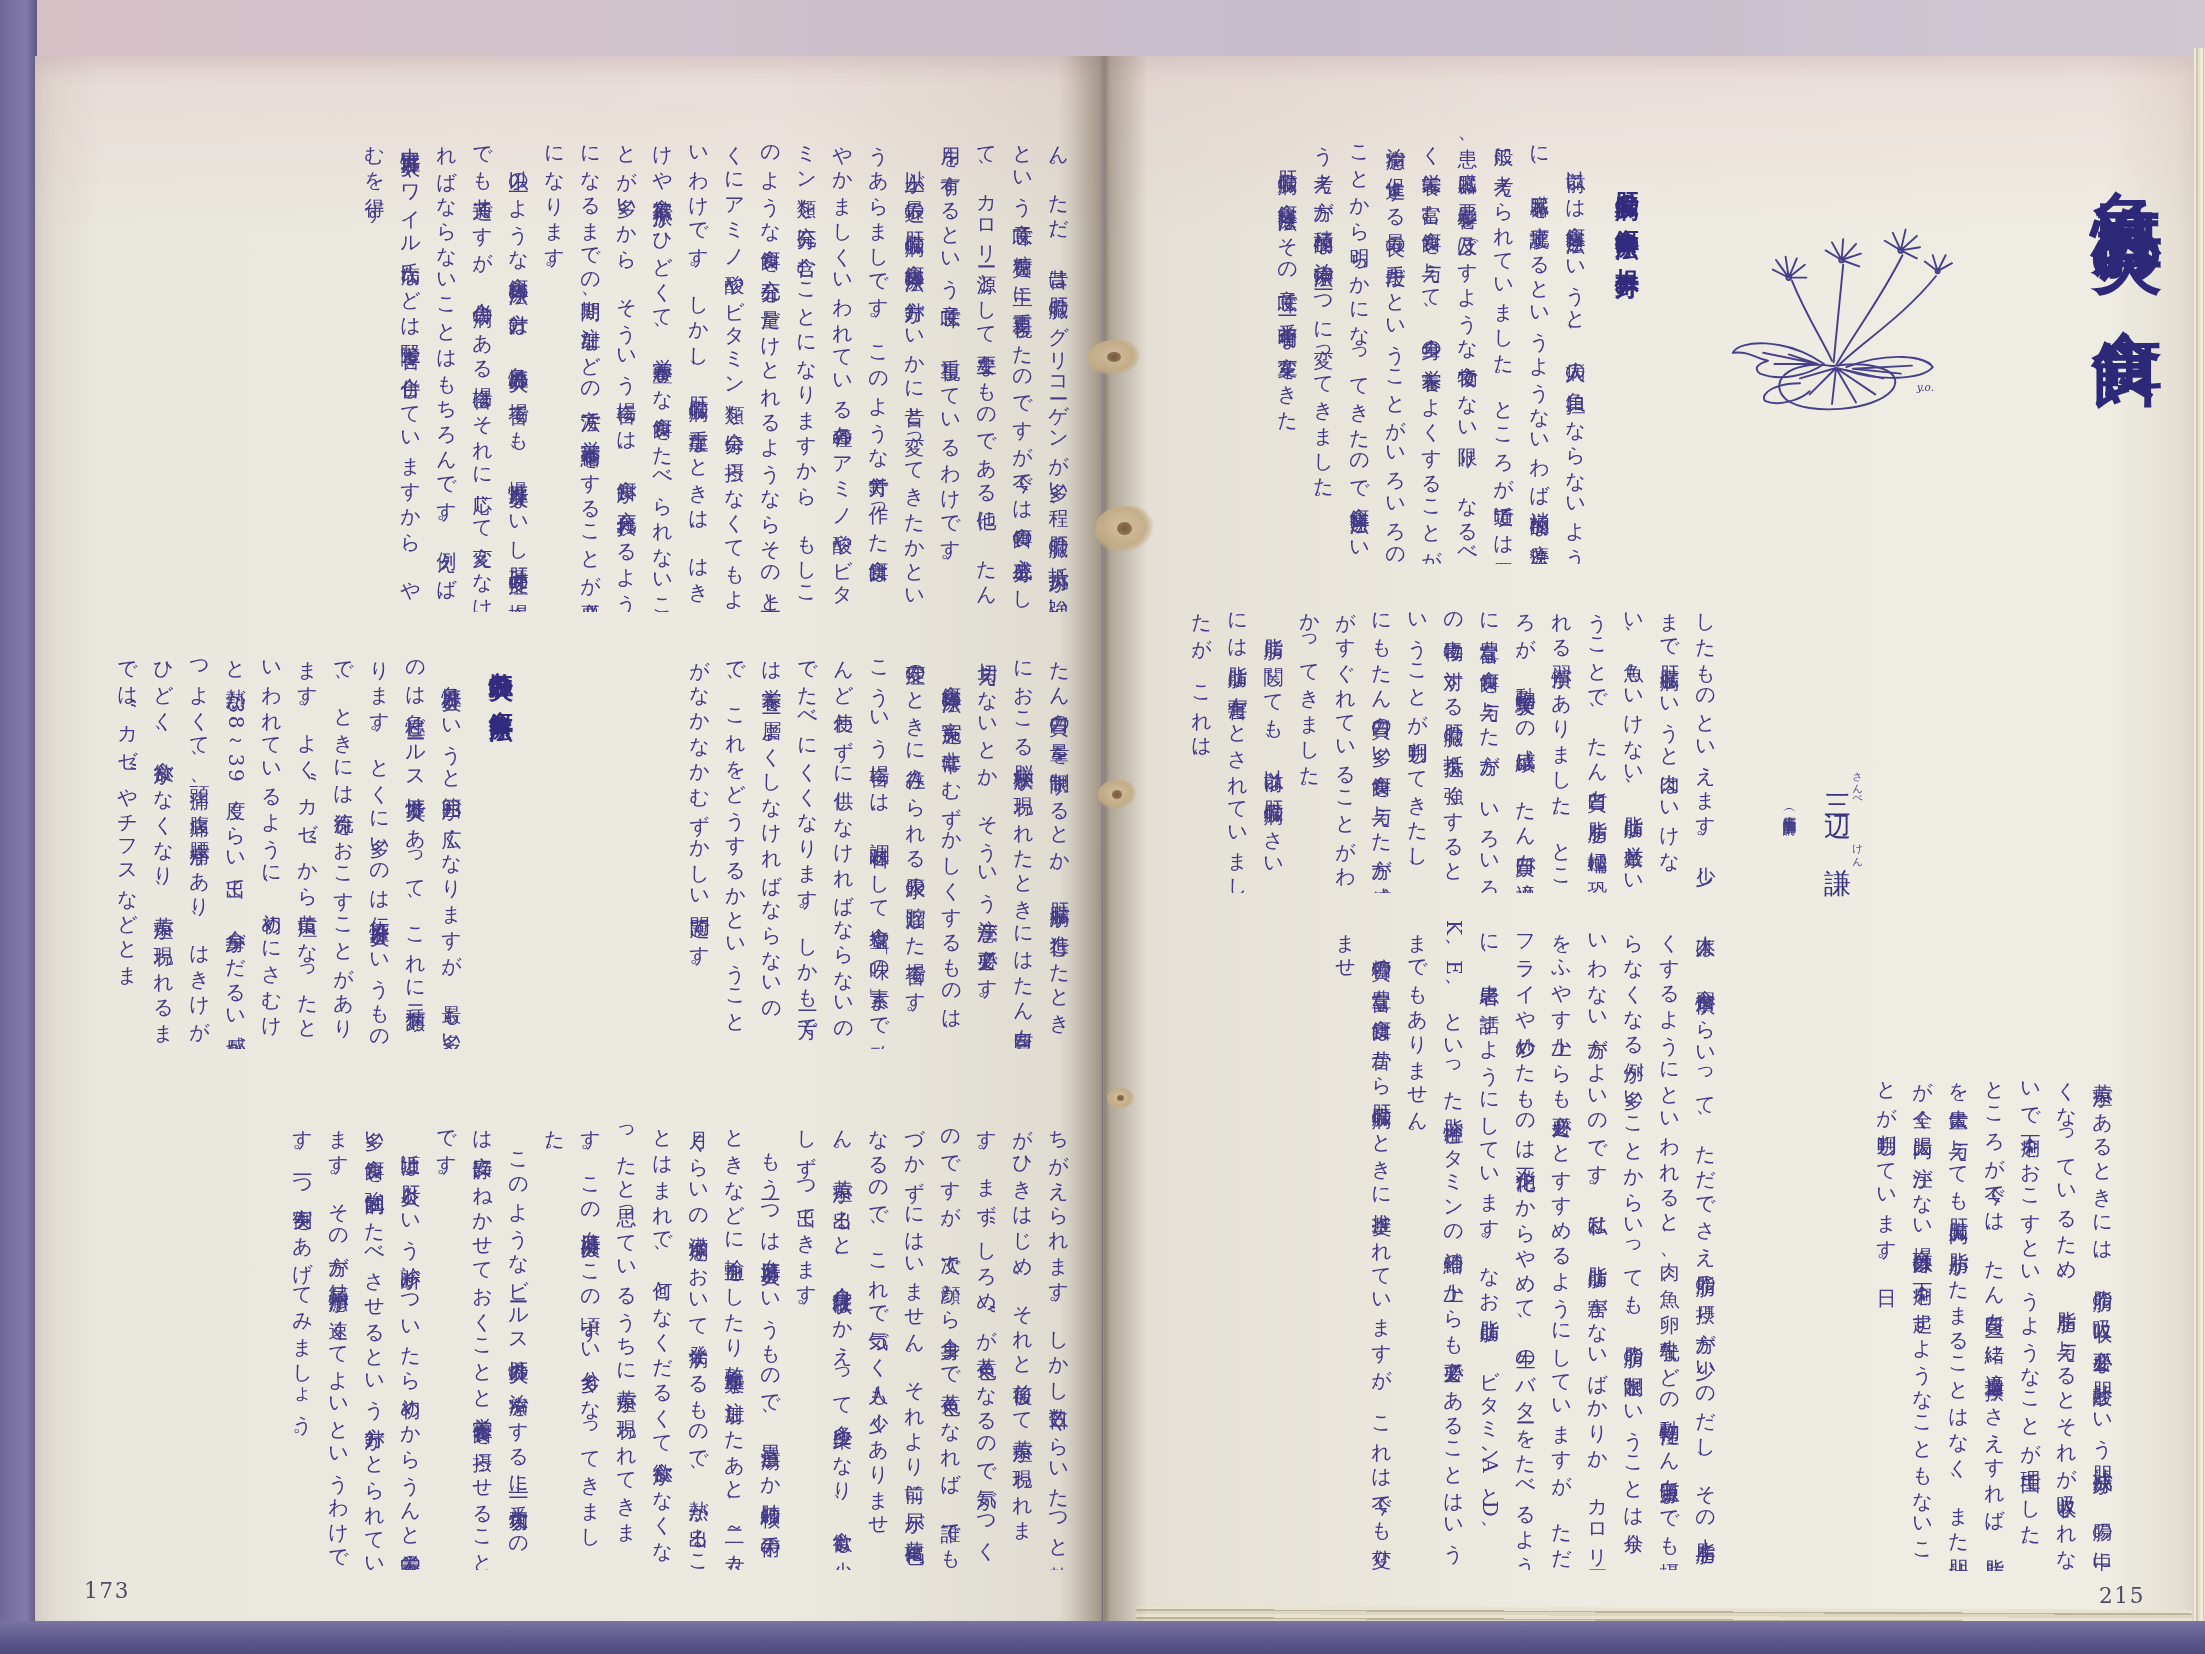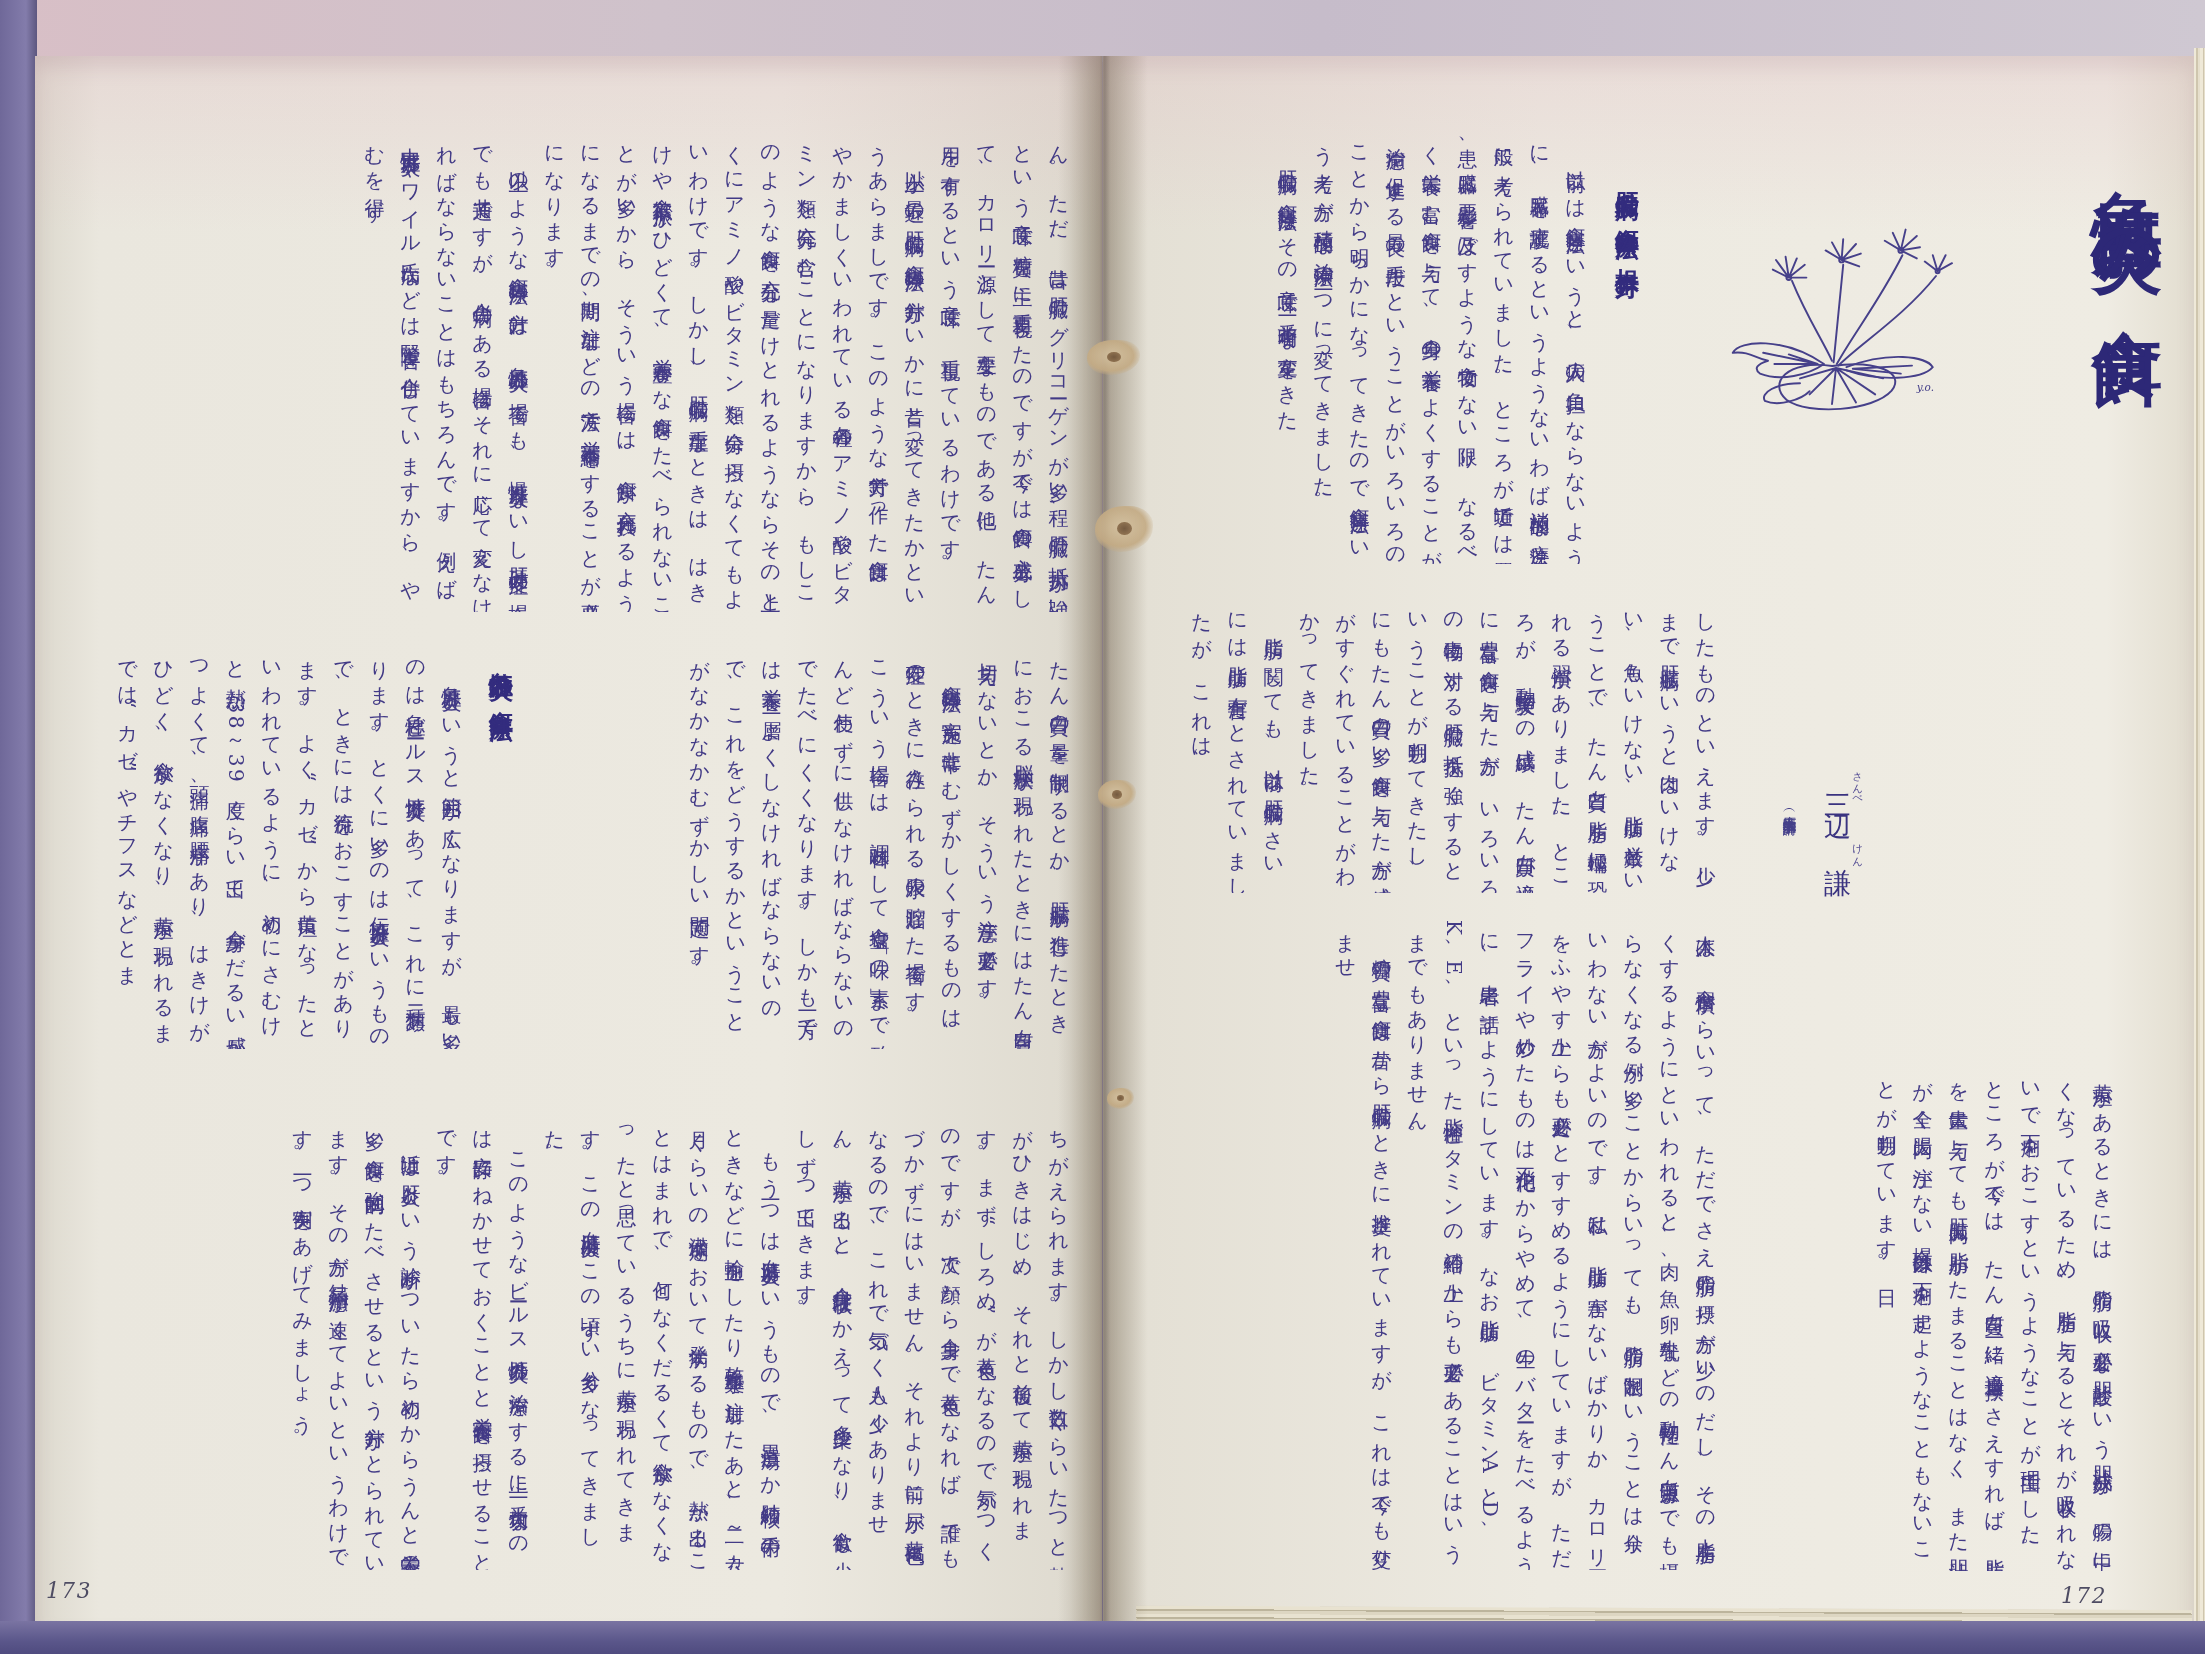--- a/index.html
+++ b/index.html
@@ -36,21 +36,21 @@
      background:radial-gradient(#6d5136,#8a6b48 70%,rgba(138,107,72,0));}
   
   .vtext{writing-mode:vertical-rl;white-space:pre-line;color:#423a86;
          text-align:left;position:absolute;overflow:hidden;}
   .body-col{font-size:20px;line-height:36px;letter-spacing:2.6px;}
   .title{font-size:70px;line-height:88px;letter-spacing:12px;font-weight:bold;color:#2d2877;}
   .h2{font-size:24px;line-height:40px;letter-spacing:2.4px;font-weight:bold;color:#332c7e;}
   .author{font-size:27px;line-height:45px;letter-spacing:8px;color:#3a3380;}
   .author rt{font-size:10.4px;letter-spacing:0.8px;color:#4d4690;}
   .affil{font-size:13.6px;line-height:24px;letter-spacing:0.8px;color:#45408a;}
-  .pagenum{position:absolute;font-style:italic;font-size:21.6px;color:#4e4c63;letter-spacing:1.6px;}
+  .pagenum{position:absolute;font-size:21.6px;color:#4e4c63;letter-spacing:1.6px;margin-left:38px;}
   svg .ink{stroke:#46408a;fill:none;stroke-width:2.4;stroke-linecap:round;stroke-linejoin:round;}
   .sig{font-size:13px;font-style:italic;fill:#46408a;}
 </style>
 </head>
 <body>
 
 <div id="stage">
   <div class="bg-top"></div>
   <div class="cover-left"></div>
 
@@ -117,21 +117,21 @@
   </div>
 
   <div class="vtext body-col" style="top:599px;left:1114px;width:610px;height:294px;">したものといえます。少し前まで肝臓病というと肉はいけない、魚もいけない、脂肪は厳禁ということで、たん白質と脂肪を極端に恐れる習慣がありました。ところが、動物実験での成績は、たん白質が適当に豊富な食餌を与えた方が、いろいろの毒物に対する肝臓の抵抗を強くするということが判明してきたし、臨床的にもたん白質の多い食餌を与えた方が成績がすぐれていることがわかってきました。
 　脂肪に関しても、以前は肝臓病のさいには脂肪は有害だとされていましたが、これは、</div>
 
   <div class="vtext body-col" style="top:1068px;left:1727px;width:394px;height:503px;">黄疸があるときには、脂肪の吸収に必要な胆汁酸という胆汁成分が、腸の中に少くなっているため、脂肪を与えるとそれが吸収されないで下痢をおこすというようなことが理由でした。ところが今では、たん白質を一緒に適当量摂りさえすれば、脂肪を大量に与えても肝臓内に脂肪がたまることはなく、また胆汁が全く腸内に注がない場合以外は下痢を起すようなこともないことが判明しています。日</div>
 
   <div class="vtext body-col" style="top:920px;left:1114px;width:610px;height:650px;">本人は、食習慣からいって、ただでさえ脂肪の摂り方が少いのだし、その上脂肪を少くするようにといわれると、肉、魚、卵、牛乳などの動物性たん白質源までも摂らなくなる例が多いことからいっても、脂肪の制限ということは余りいわない方がよいのです。私は、脂肪は害がないばかりか、カロリーをふやす上からも必要だとすすめるようにしていますが、ただフライや炒めたものは不消化だからやめて、生のバターをたべるように、患者に話すようにしています。なお脂肪は、ビタミンAとD、K、E、といった脂溶性ビタミンの補給の上からも必要であることはいうまでもありません。
 　糖質の豊富な食餌は昔から肝臓病のときに推奨されていますが、これは今でも変りませ</div>
 
-  <div class="pagenum" style="left:2061px;top:1583px;">172</div>
+  <div class="pagenum" style="left:2061px;top:1583px;">215</div>
 
   <div class="vtext body-col" style="top:132px;left:70px;width:1007px;height:480px;">ん。ただ、昔は肝臓のグリコーゲンが多い程、肝臓の抵抗力が強いという意味で糖質を主に重要視したのですが今では食餌の主成分として、カロリー源として主要なものである他に、たん白質節約作用を有するという意味で、重視しているわけです。
 　以上が最近の肝臓病の食餌療法の方針がいかに昔と変ってきたかというあらましです。このような方針で作った食餌は、近頃やかましくいわれている各種のアミノ酸やビタミン類を充分に含むことになりますから、もしこのような食餌を充分な量だけとれるようならその上とくにアミノ酸やビタミン類を余分に摂らなくてもよいわけです。しかし、肝臓病の重症なときは、はきけや食欲不振がひどくて、栄養豊かな食餌をたべられないことが多いから、そういう場合には、食餌が充分摂れるようになるまでの期間、注射などの方法で栄養補給をすることが必要になります。
 　以上のような食餌療法の方針は、急性肝炎の場合でも、慢性肝炎ないし肝硬変症の場合でも共通ですが、合併病のある場合はそれに応じて変えなければならないことはもちろんです。例えば、中毒性肝炎やワイル氏病などは腎障害を合併していますから、やむを得ず</div>
 
   <div class="vtext body-col" style="top:647px;left:527px;width:551px;height:402px;">たん白質の量を制限するとか、肝臓病が進行したときにおこる脳症状が現われたときにはたん白質を一切与えないとか、そういう注意が必要です。
 　食餌療法の実施を非常にむずかしくするものは、肝硬変症のときに往々みられる腹水の貯溜した場合です。こういう場合には、調味料として食塩や「味の素」まで殆んど使わずに供しなければならないのでたべにくくなります。しかも一方では栄養を一層よくしなければならないので、これをどうするかということがなかなかむずかしい問題です。</div>
 
   <div class="vtext h2" style="top:652px;left:479px;width:42px;height:256px;">急性肝炎の食餌療法</div>
 

